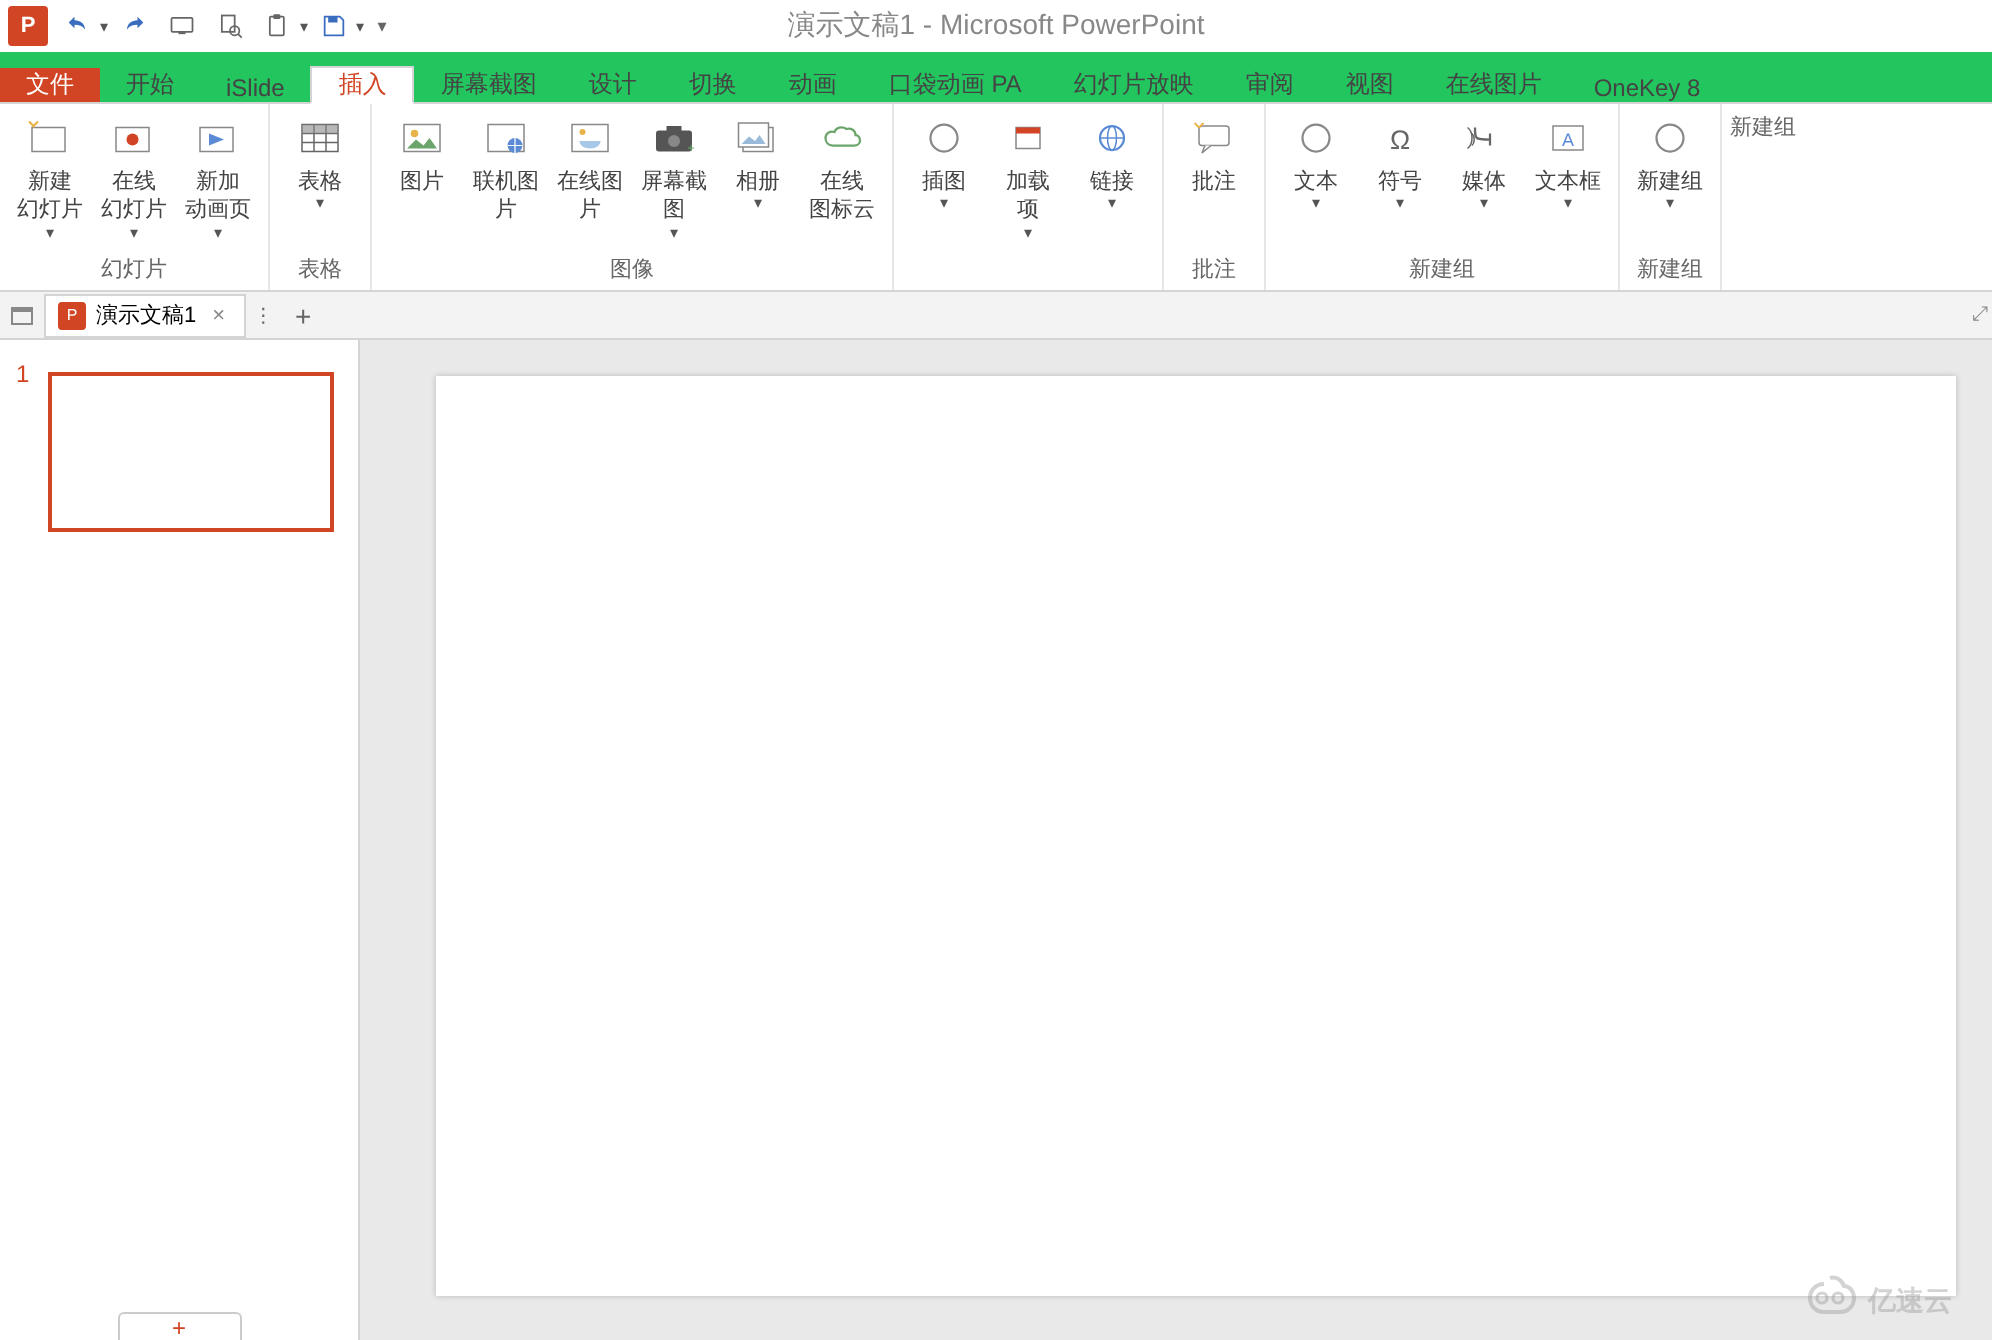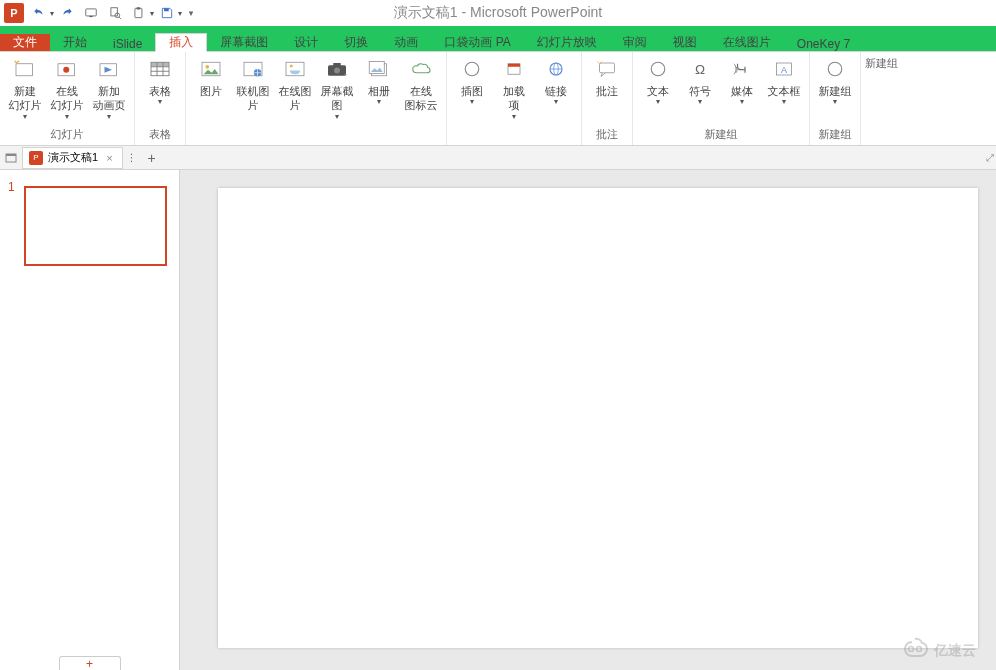--- a/index.html
+++ b/index.html
@@ -122,21 +122,21 @@
   <div class="tab active">插入</div>
   <div class="tab">屏幕截图</div>
   <div class="tab">设计</div>
   <div class="tab">切换</div>
   <div class="tab">动画</div>
   <div class="tab">口袋动画 PA</div>
   <div class="tab">幻灯片放映</div>
   <div class="tab">审阅</div>
   <div class="tab">视图</div>
   <div class="tab">在线图片</div>
-  <div class="tab">OneKey 7</div>
+  <div class="tab">OneKey 8</div>
 </div>
 
 <div class="ribbon">
 
   <div class="group">
     <div class="group-row">
       <div class="big-btn">
         <div class="ico">
             <svg viewBox="0 0 32 26">
               <rect x="4" y="6" width="22" height="16" fill="#fff" stroke="#888"></rect>
@@ -252,20 +252,21 @@
       <div class="big-btn">
         <div class="ico">
             <svg viewBox="0 0 32 26">
               <path d="M10 18c-3 0-5-2-5-5s3-5 6-4c1-3 5-4 8-2 3-1 6 1 6 4 2 0 3 2 3 4s-2 3-4 3z" fill="none" stroke="#6ba56b" stroke-width="1.5"></path>
             </svg>
           </div>
         <span style="white-space:pre-line">在线
 图标云</span>
       </div>
     </div>
+    <div class="group-label">图像</div>
   </div>
 
   <div class="group">
     <div class="group-row">
       <div class="big-btn">
         <div class="ico">
             <svg viewBox="0 0 32 26">
               <circle cx="16" cy="13" r="9" fill="none" stroke="#888" stroke-width="1.5"></circle>
             </svg>
           </div>

